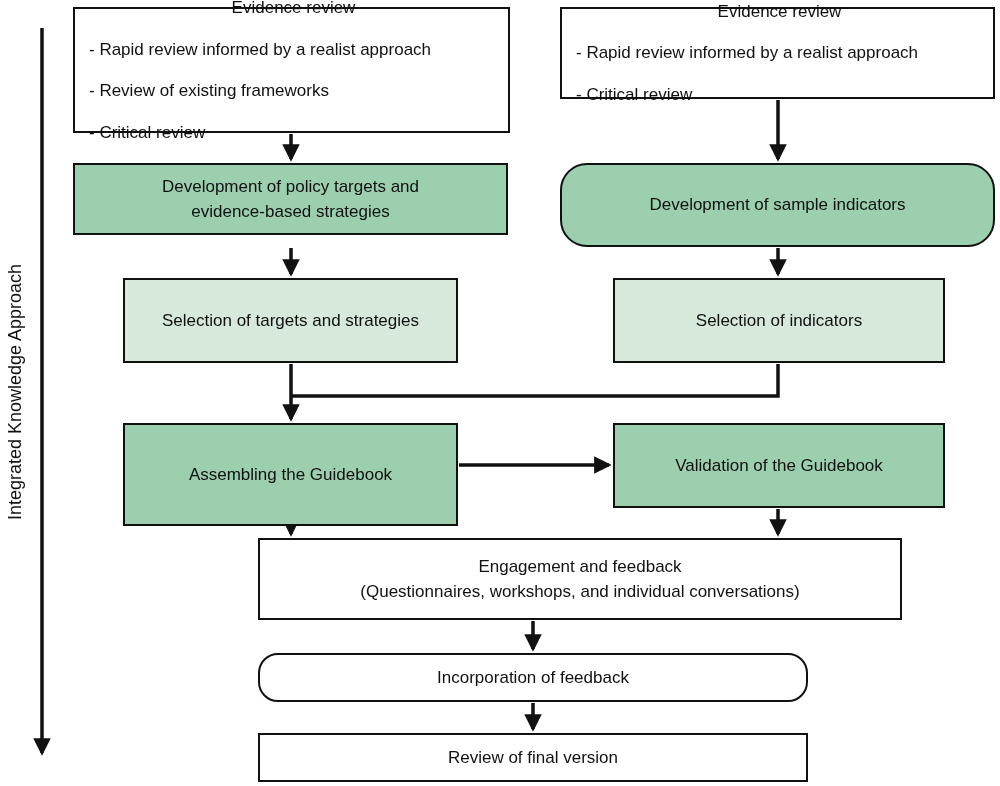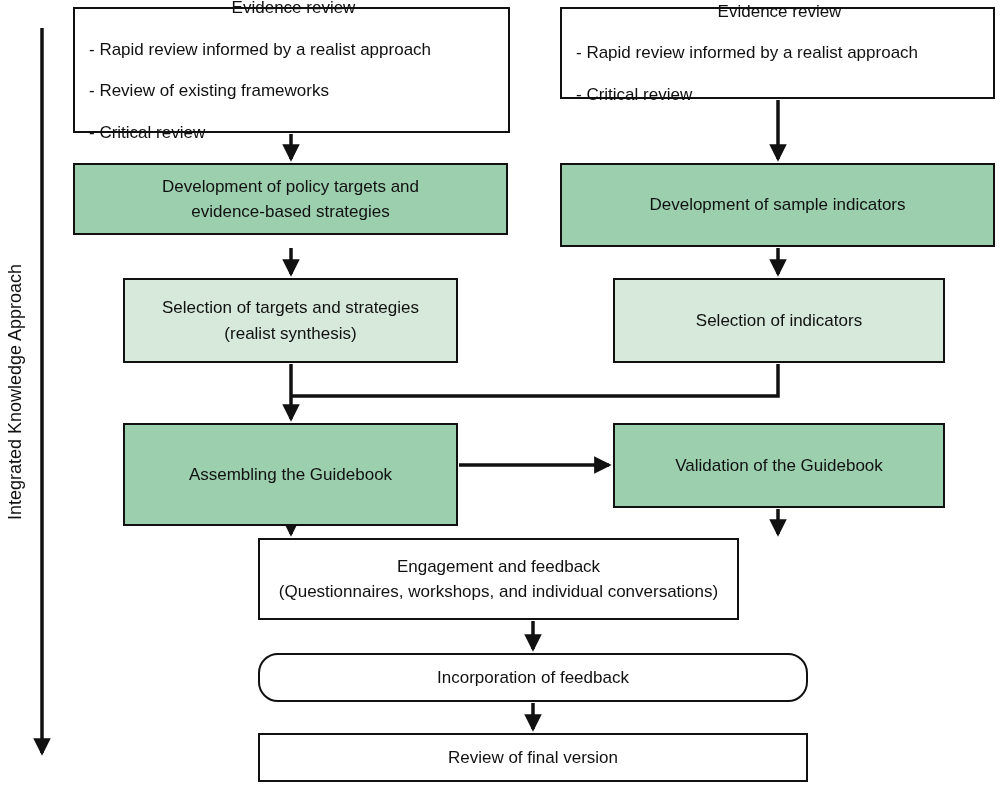--- a/index.html
+++ b/index.html
@@ -103,42 +103,41 @@
     <div class="box-title">Evidence review</div>
     <div class="bullet">- Rapid review informed by a realist approach</div>
     <div class="bullet">- Critical review</div>
   </div>
 
   <div class="box green center" style="left:73px; top:163px; width:435px; height:72px;">
     <div>Development of policy targets and</div>
     <div>evidence-based strategies</div>
   </div>
 
-  <div class="box green center" style="left:560px; top:163px; width:435px; height:84px;">
+  <div class="box green center" style="left:560px; top:163px; width:435px; height:84px;border-radius:27px;">
     <div>Development of sample indicators</div>
   </div>
 
   <div class="box lgreen center" style="left:123px; top:278px; width:335px; height:85px;">
     <div>Selection of targets and strategies</div>
-    <div>(realist synthesis)</div>
   </div>
 
   <div class="box lgreen center" style="left:613px; top:278px; width:332px; height:85px;">
     <div>Selection of indicators</div>
   </div>
 
   <div class="box green center" style="left:123px; top:423px; width:335px; height:103px;">
     <div>Assembling the Guidebook</div>
   </div>
 
   <div class="box green center" style="left:613px; top:423px; width:332px; height:85px;">
     <div>Validation of the Guidebook</div>
   </div>
 
-  <div class="box center" style="left:258px; top:538px; width:481px; height:82px;text-align:right;">
+  <div class="box center" style="left:258px; top:538px; width:644px; height:82px;text-align:right;">
     <div>Engagement and feedback</div>
     <div>(Questionnaires, workshops, and individual conversations)</div>
   </div>
 
   <div class="box center" style="left:258px; top:653px; width:550px; height:49px;border-radius:20px;">
     <div>Incorporation of feedback</div>
   </div>
 
   <div class="box center" style="left:258px; top:733px; width:550px; height:49px;">
     <div>Review of final version</div>

